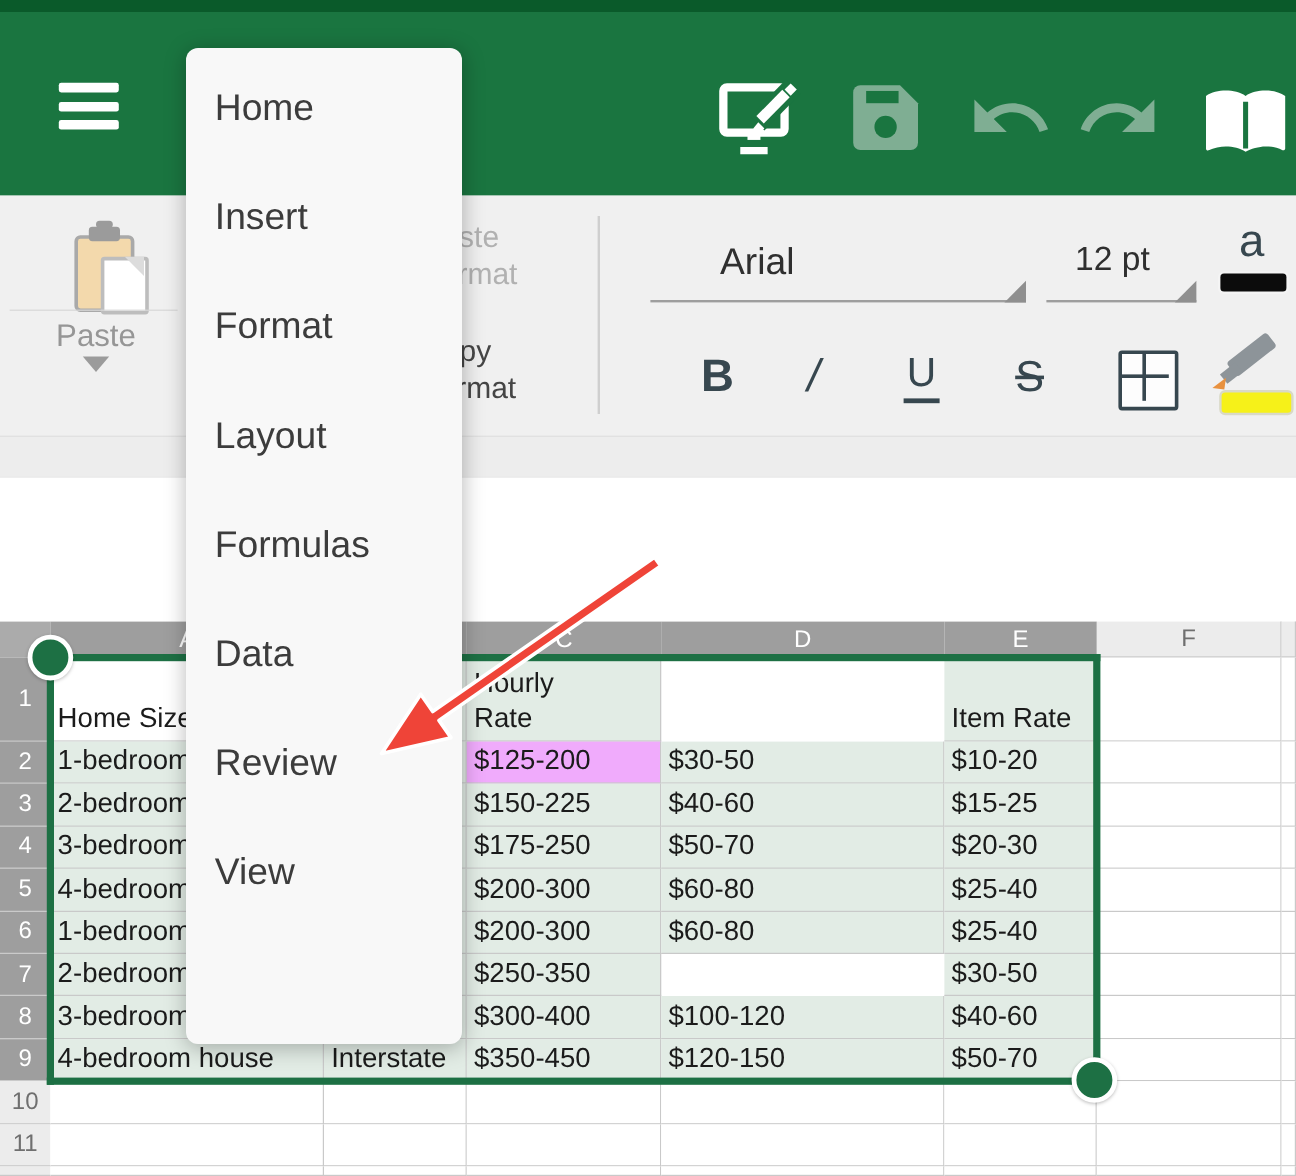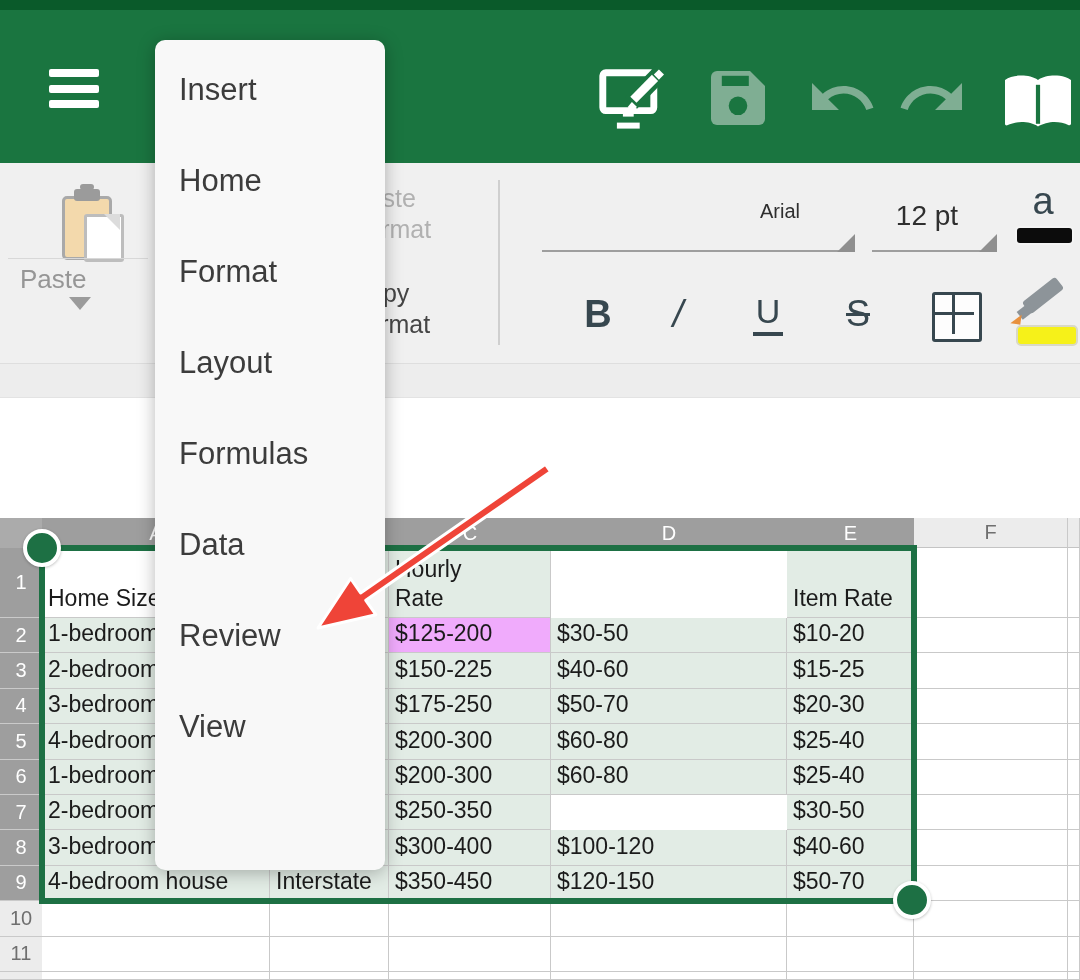--- a/index.html
+++ b/index.html
@@ -12,34 +12,34 @@
   #appbar{left:0;top:10px;width:1080px;height:153px;background:#1a7540;}
   .hbar{position:absolute;left:49px;width:50px;height:8px;background:#fff;border-radius:2px;}
   .topicon{position:absolute;top:52px;width:72px;height:72px;}
 
   
   #toolbar{left:0;top:163px;width:1080px;height:200px;background:#f0f0f0;}
   #handlebar{left:0;top:363px;width:1080px;height:34px;background:#ededed;border-top:1px solid #dedede;}
   #drag-pill{left:509px;top:376px;width:54px;height:9px;background:#c6c6c6;border-radius:5px;}
   #paste-divider{left:8px;top:258px;width:140px;height:1px;background:#d8d8d8;}
   #section-divider{left:498px;top:180px;width:2px;height:165px;background:#cfcfcf;}
-  #paste-label{left:20px;top:264px;width:120px;font-size:26px;color:#969696;}
+  #paste-label{left:20px;top:264px;width:120px;text-align:center;font-size:26px;color:#969696;}
   #paste-caret{left:69px;top:297px;width:0;height:0;border-left:11px solid transparent;
                border-right:11px solid transparent;border-top:13px solid #9b9b9b;}
   .two-line-label{width:106px;font-size:25px;line-height:31px;}
   #paste-format-label{left:352px;top:183px;color:#b1b1b1;}
   #copy-format-label{left:351px;top:278px;color:#454545;}
   
   #clip-body{left:62px;top:196px;width:44px;height:58px;background:#f3d9ac;border:3px solid #a9a9a9;border-radius:5px;}
   #clip-clip{left:74px;top:189px;width:26px;height:12px;background:#9b9b9b;border-radius:3px;}
   #clip-knob{left:80px;top:184px;width:14px;height:6px;background:#9b9b9b;border-radius:3px;}
   #clip-page{left:84px;top:214px;width:34px;height:42px;background:#fff;border:3px solid #bdbdbd;border-radius:3px;}
   #clip-fold{left:104px;top:214px;width:0;height:0;border-top:16px solid #dcdcdc;border-left:16px solid transparent;}
 
-  #font-name{left:600px;top:200px;width:200px;text-align:right;font-size:20px;color:#2f2f2f;}
+  #font-name{left:600px;top:200px;width:200px;text-align:left;font-size:31px;color:#2f2f2f;}
   #font-underline{left:542px;top:250px;width:313px;height:2px;background:#9e9e9e;}
   #font-caret{left:837px;top:234px;width:0;height:0;border-left:18px solid transparent;border-bottom:18px solid #8f8f8f;}
   #size-value{left:872px;top:200px;width:110px;text-align:center;font-size:28px;color:#2f2f2f;}
   #size-underline{left:872px;top:250px;width:125px;height:2px;background:#9e9e9e;}
   #size-caret{left:979px;top:234px;width:0;height:0;border-left:18px solid transparent;border-bottom:18px solid #8f8f8f;}
   #fontcolor-a{left:1010px;top:180px;width:66px;text-align:center;font-size:38px;color:#37474f;}
   #fontcolor-bar{left:1017px;top:228px;width:55px;height:15px;background:#0c0c0c;border-radius:3px;box-shadow:0 0 0 2px #f4f4f4;}
 
   .fmt-btn{position:absolute;top:286px;width:60px;height:56px;display:flex;align-items:center;justify-content:center;color:#37474f;}
   #bold-btn{left:568px;font-size:38px;font-weight:bold;}
@@ -289,22 +289,22 @@
       <div class="cell" style="left: 1068px; top: 454px; width: 12px; height: 8px;"></div>
       <div class="selborder" style="left: 39px; top: 27px; width: 878px; height: 6px; background: rgb(29, 112, 68);"></div>
       <div class="selborder" style="left: 39px; top: 380.2px; width: 878px; height: 6px; background: rgb(29, 112, 68);"></div>
       <div class="selborder" style="left: 39px; top: 27px; width: 6px; height: 359.2px; background: rgb(29, 112, 68);"></div>
       <div class="selborder" style="left: 911px; top: 27px; width: 6px; height: 359.2px; background: rgb(29, 112, 68);"></div>
       <div class="handle" style="left: 23px; top: 11px; width: 38px; height: 38px; background: rgb(29, 112, 68);"></div>
       <div class="handle" style="left: 893px; top: 363.2px; width: 38px; height: 38px; background: rgb(29, 112, 68);"></div>
     </div>
 
   <div class="abs" id="main-menu">
+      <div class="menu-item">Home</div>
       <div class="menu-item">Insert</div>
-      <div class="menu-item">Home</div>
       <div class="menu-item">Format</div>
       <div class="menu-item">Layout</div>
       <div class="menu-item">Formulas</div>
       <div class="menu-item">Data</div>
       <div class="menu-item">Review</div>
       <div class="menu-item">View</div>
     </div>
 
   <svg class="abs" id="arrow-overlay" viewBox="0 0 1080 980">
     <polygon id="arrow-poly" points="545.4,464.3 360.6,592.9 350.6,578.5 318,628 375.8,614.7 365.8,600.3 550.6,471.7" stroke-width="3" stroke-linejoin="round" fill="#ef4438" stroke="#ffffff"></polygon>

